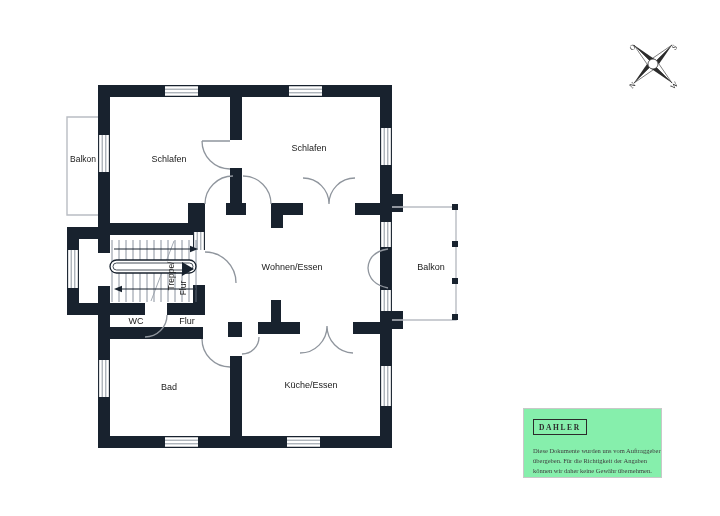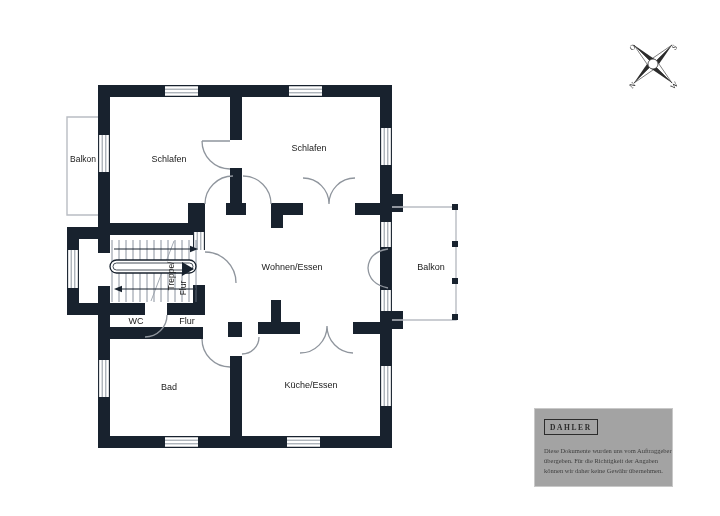--- a/index.html
+++ b/index.html
@@ -1,20 +1,20 @@
 <!DOCTYPE html>
 <html><head>
 <meta charset="utf-8">
 <style>
   html,body{margin:0;padding:0;background:#ffffff;}
   .canvas{position:relative;width:720px;height:516px;background:#fff;overflow:hidden;
           font-family:"Liberation Sans",sans-serif;}
   .plan-svg{position:absolute;left:0;top:0;}
-  .docbox{position:absolute;left:534px;top:408px;width:139px;height:79px;
-          border:1px solid #c8c8c8;background:#a3a3a3;box-sizing:border-box;}
+  .docbox{position:absolute;left:523px;top:408px;width:139px;height:70px;
+          border:1px solid #c8c8c8;background:#86efac;box-sizing:border-box;}
   .logo{display:inline-block;margin:10px 0 0 9px;border:1px solid #2b2b2b;
         padding:3px 5px 2px 5px;font-family:"Liberation Serif",serif;
         font-size:7.5px;font-weight:bold;letter-spacing:1.6px;color:#2b2b2b;}
   .disclaimer{margin:11px 8px 0 9px;font-family:"Liberation Serif",serif;
         font-size:6.5px;line-height:1.5;color:#404040;white-space:nowrap;}
   .disclaimer span{display:block;}
   .room-label{font-size:9px;fill:#1a1a1a;}
   .small-label{font-size:8.5px;fill:#1a1a1a;}
   .compass-letter{font-family:"Liberation Serif",serif;font-size:7.5px;fill:#222;}
 </style>

